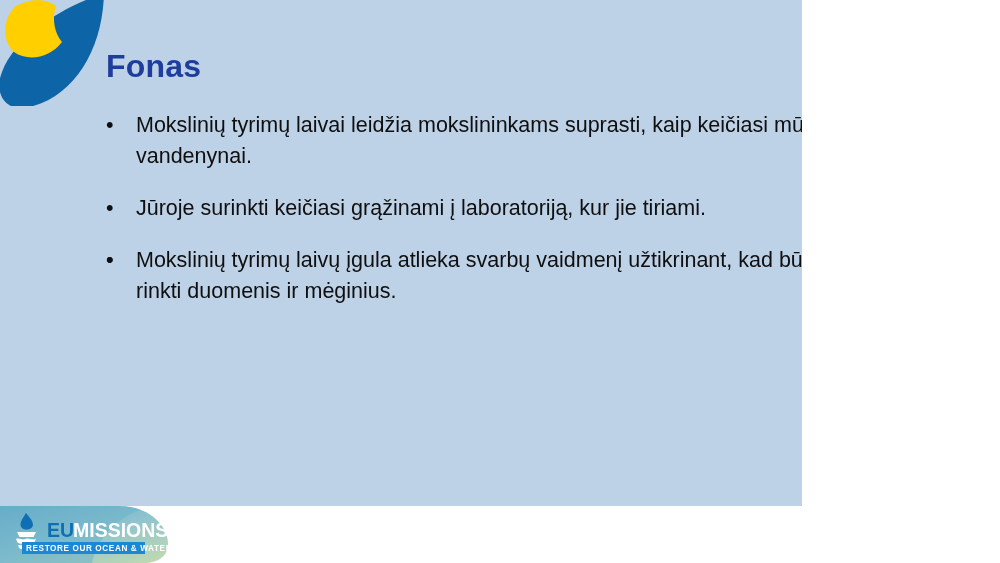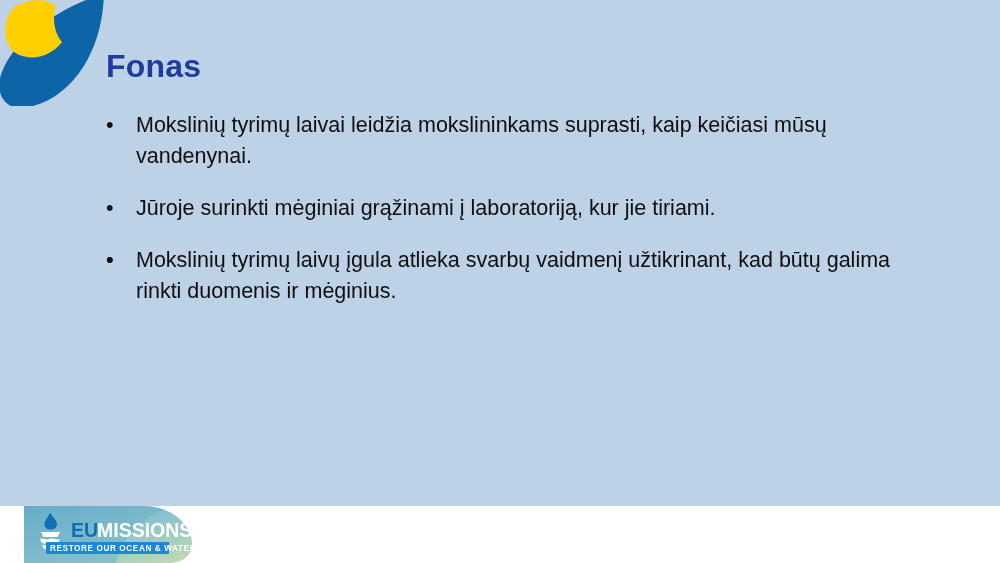--- a/index.html
+++ b/index.html
@@ -2,21 +2,21 @@
 <html><head>
 <meta charset="utf-8">
 <style>
   html, body {
     margin: 0;
     padding: 0;
     background: #ffffff;
   }
   #slide {
     position: relative;
-    width: 1000px;
+    width: 802px;
     height: 563px;
     overflow: hidden;
     background: #ffffff;
     font-family: "Liberation Sans", sans-serif;
   }
   
   .slide-body {
     position: absolute;
     left: 0;
     top: 0;
@@ -83,21 +83,20 @@
   }
 
   
   .eu-missions {
     position: absolute;
     left: 0;
     top: 0;
     width: 205px;
     height: 57px;
     overflow: hidden;
-    margin-left: 24px;
   }
   .eu-missions svg { display: block; }
 </style>
 </head>
 <body>
 
 <div id="slide">
 
   <div class="slide-body"></div>
 
@@ -112,21 +111,21 @@
 
   <div class="bullet-list">
 
     <div class="bullet-item">
       <span class="bullet-dot">•</span>
       <span class="bullet-text">Mokslinių tyrimų laivai leidžia mokslininkams suprasti, kaip keičiasi mūsų vandenynai.</span>
     </div>
 
     <div class="bullet-item">
       <span class="bullet-dot">•</span>
-      <span class="bullet-text">Jūroje surinkti mėginiai grąžinami į laboratoriją, kur jie tiriami</span><span class="tail-dot">.</span>
+      <span class="bullet-text">Jūroje surinkti keičiasi grąžinami į laboratoriją, kur jie tiriami</span><span class="tail-dot">.</span>
     </div>
 
     <div class="bullet-item">
       <span class="bullet-dot">•</span>
     </div>
 
     <div class="bullet-item">
       <span class="bullet-dot">•</span>
       <span class="bullet-text">Mokslinių tyrimų laivų įgula atlieka svarbų vaidmenį užtikrinant, kad būtų galima rinkti duomenis ir mėginius.</span>
     </div>

